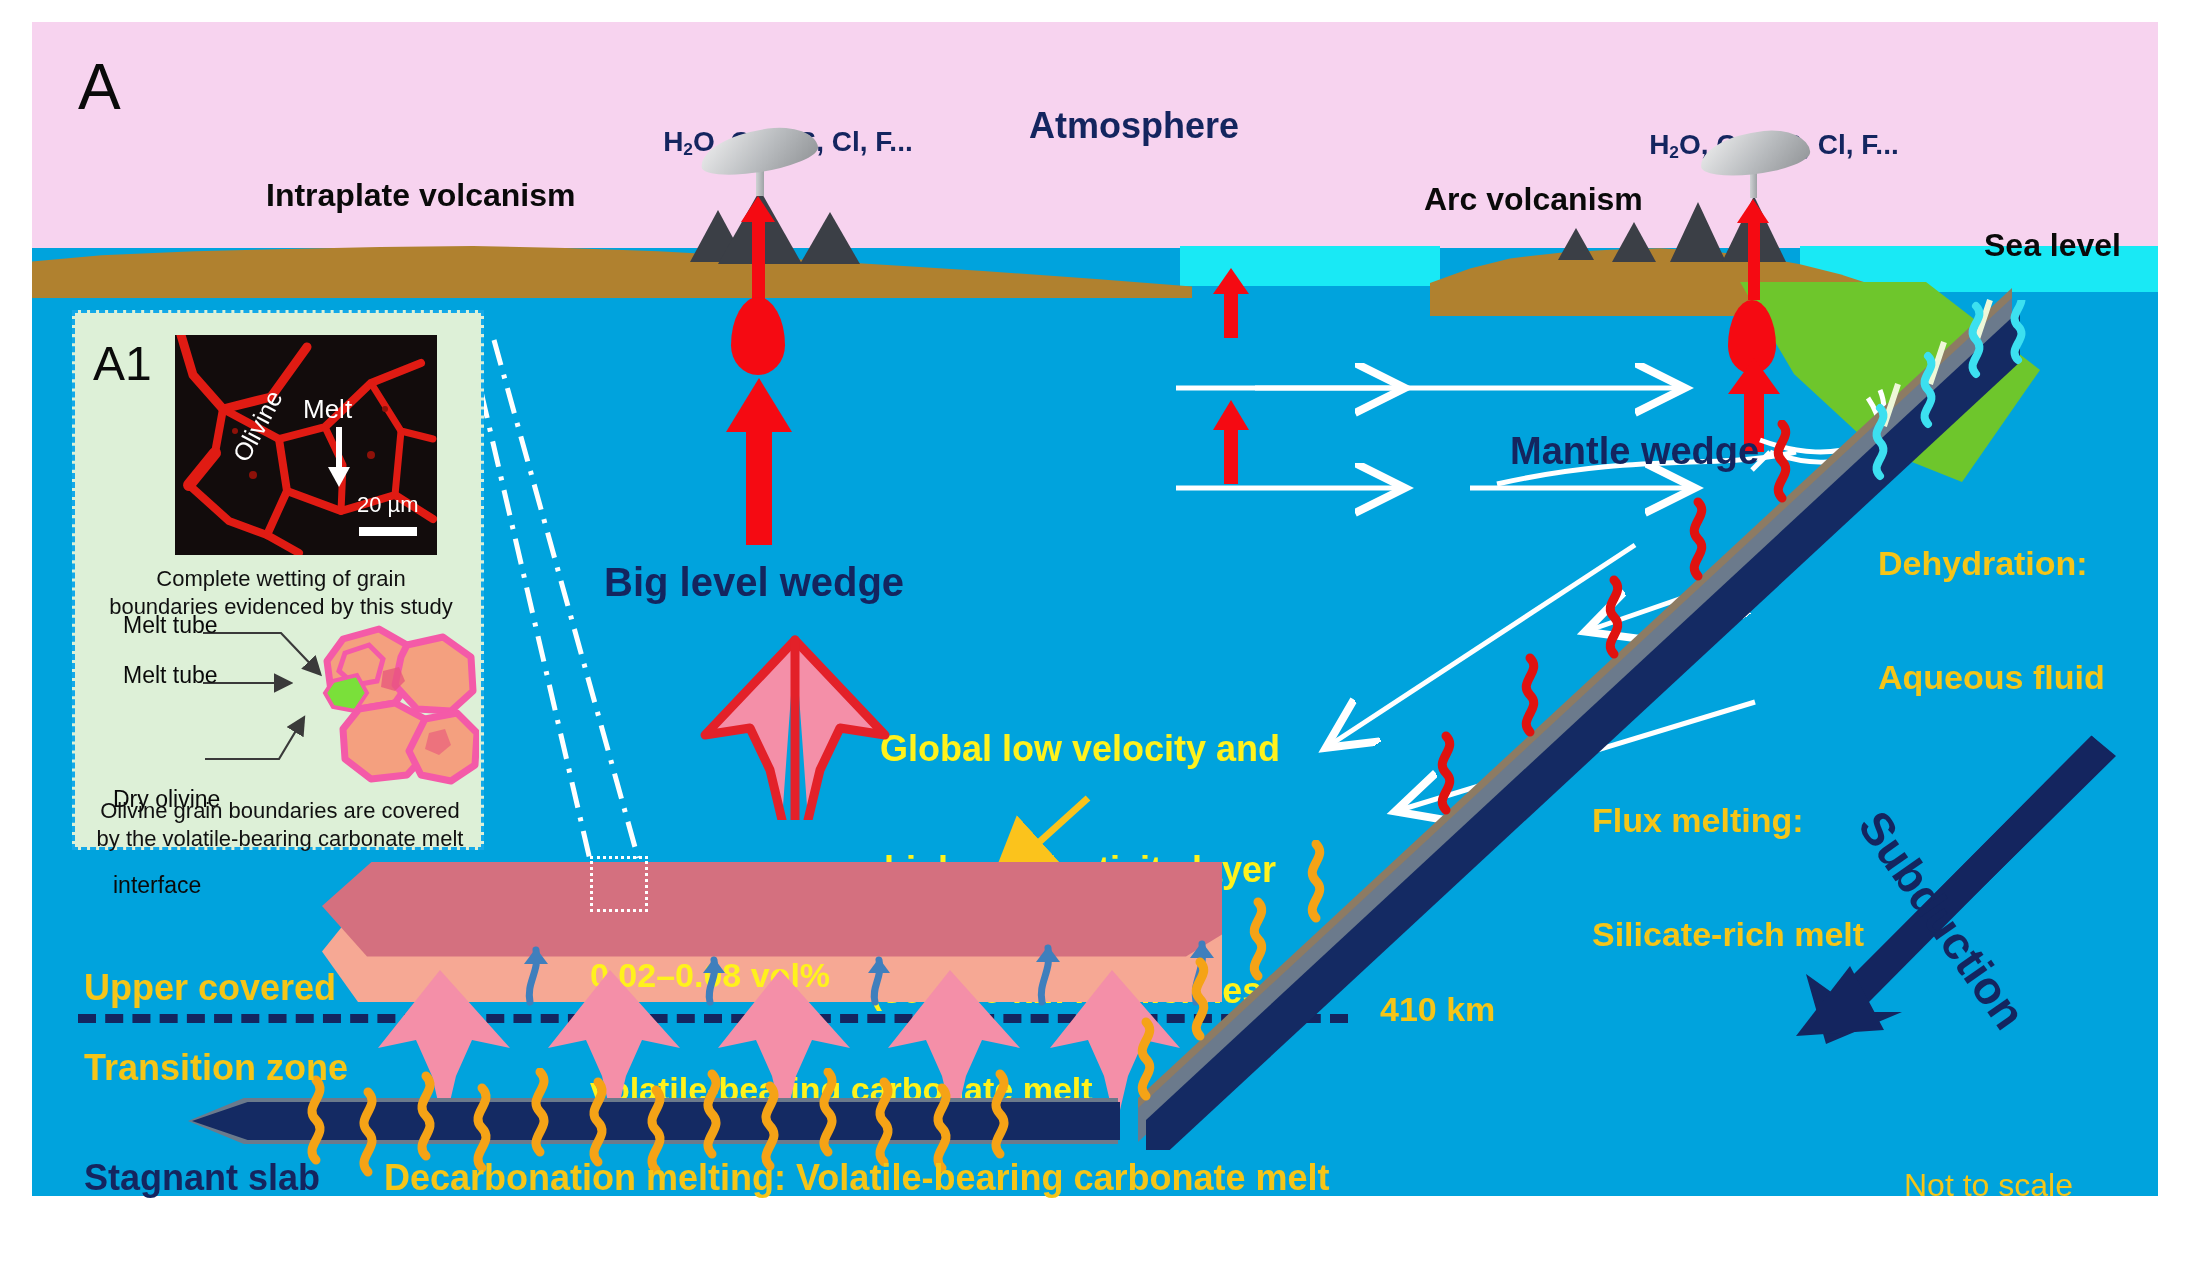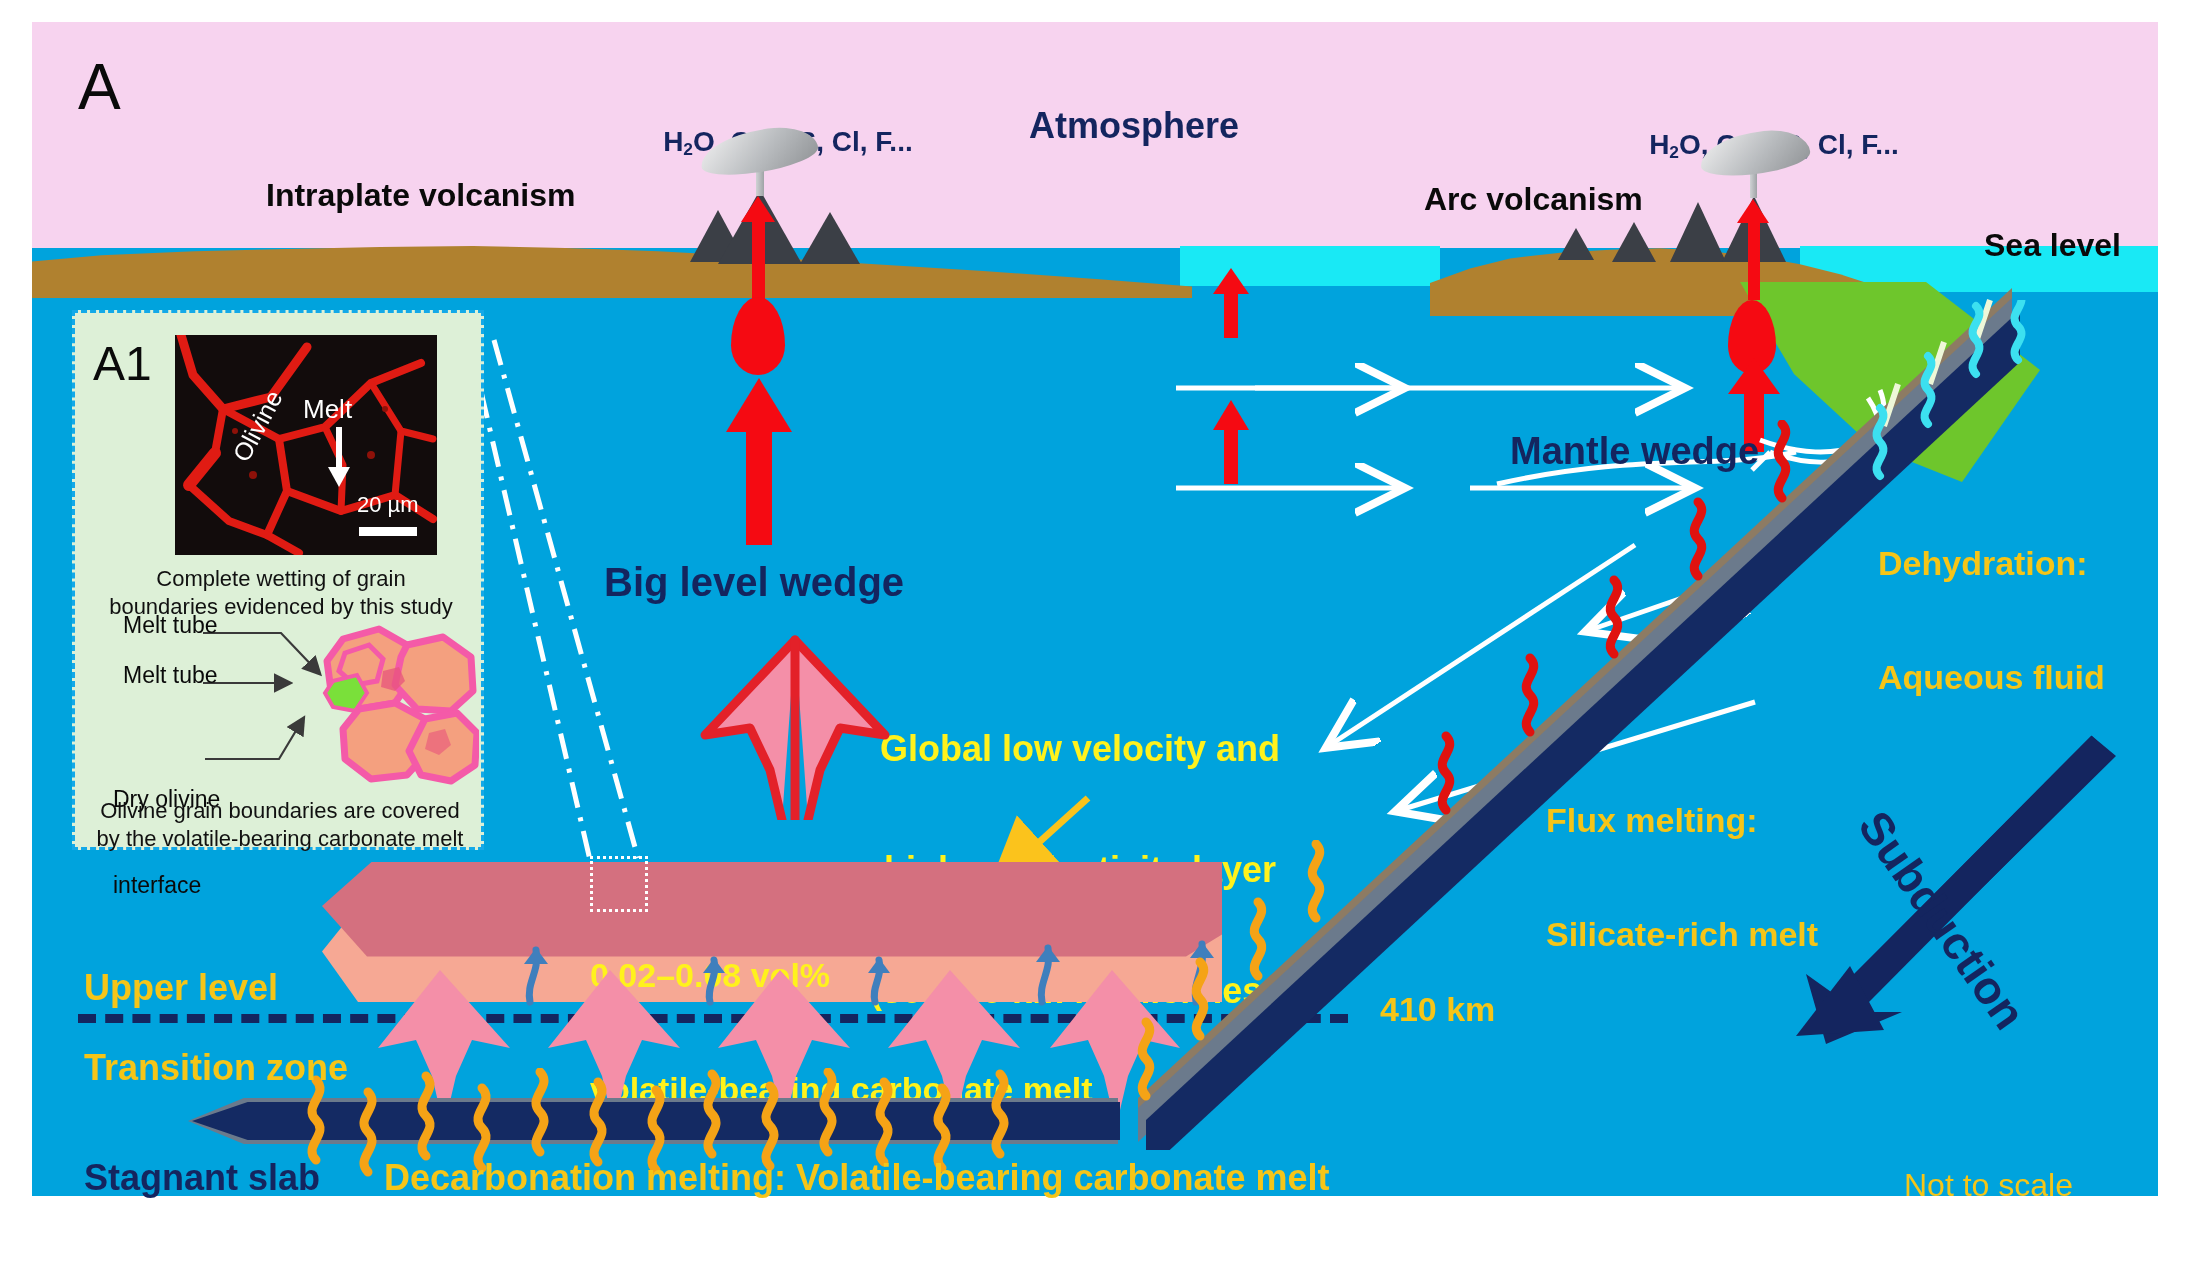--- a/index.html
+++ b/index.html
@@ -273,33 +273,33 @@
       <path d="M120,122 c13,13 -13,24 0,37 c13,13 -13,24 0,37"></path>
       <path d="M66,182 c13,13 -13,24 0,37 c13,13 -13,24 0,37"></path>
     </g>
   </svg>
 
   <div class="lbl gold b" style="left:1878px;top:468px;font-size:34px;">
     <div>Dehydration:</div>
     <div>Aqueous fluid</div>
   </div>
 
-  <div class="lbl gold b" style="left:1546px;top:725px;font-size:34px;">
+  <div class="lbl gold b" style="left:1592px;top:725px;font-size:34px;">
     <div>Flux melting:</div>
     <div>Silicate-rich melt</div>
   </div>
 
   <svg id="subd-arrow" style="left:1700px;top:730px;width:440px;height:330px;">
     <path d="M410,12 L150,268 L196,268 L120,300 L100,230 L128,250 L386,-8 Z" fill="#14255f" transform="translate(6,14)"></path>
     <path d="M402,16 L132,288" stroke="#14255f" stroke-width="30" stroke-linecap="butt"></path>
     <path d="M150,236 L96,306 L184,300 Z" fill="#14255f"></path>
   </svg>
   <div id="subd-text" class="lbl navy b" style="left:1890px;top:802px;font-size:46px;">Subduction</div>
 
-  <div class="lbl gold b" style="left:84px;top:968px;font-size:36px;">Upper level</div>
+  <div class="lbl gold b" style="left:84px;top:968px;font-size:36px;">Upper covered</div>
   <div class="lbl gold b" style="left:84px;top:1048px;font-size:36px;">Transition zone</div>
   <div class="lbl navy b" style="left:84px;top:1158px;font-size:36px;">Stagnant slab</div>
   <div class="lbl gold b" style="left:384px;top:1158px;font-size:36px;">Decarbonation melting: Volatile-bearing carbonate melt</div>
 
   <div class="lbl gold" style="left:1904px;top:1168px;font-size:32px;">Not to scale</div>
 
   <svg style="position:absolute;left:460px;top:330px;width:280px;height:570px;pointer-events:none;">
     <path d="M10,14 L130,530" stroke="#ffffff" stroke-width="5" fill="none" stroke-dasharray="26 10 4 10"></path>
     <path d="M34,10 L178,528" stroke="#ffffff" stroke-width="5" fill="none" stroke-dasharray="26 10 4 10"></path>
   </svg>

